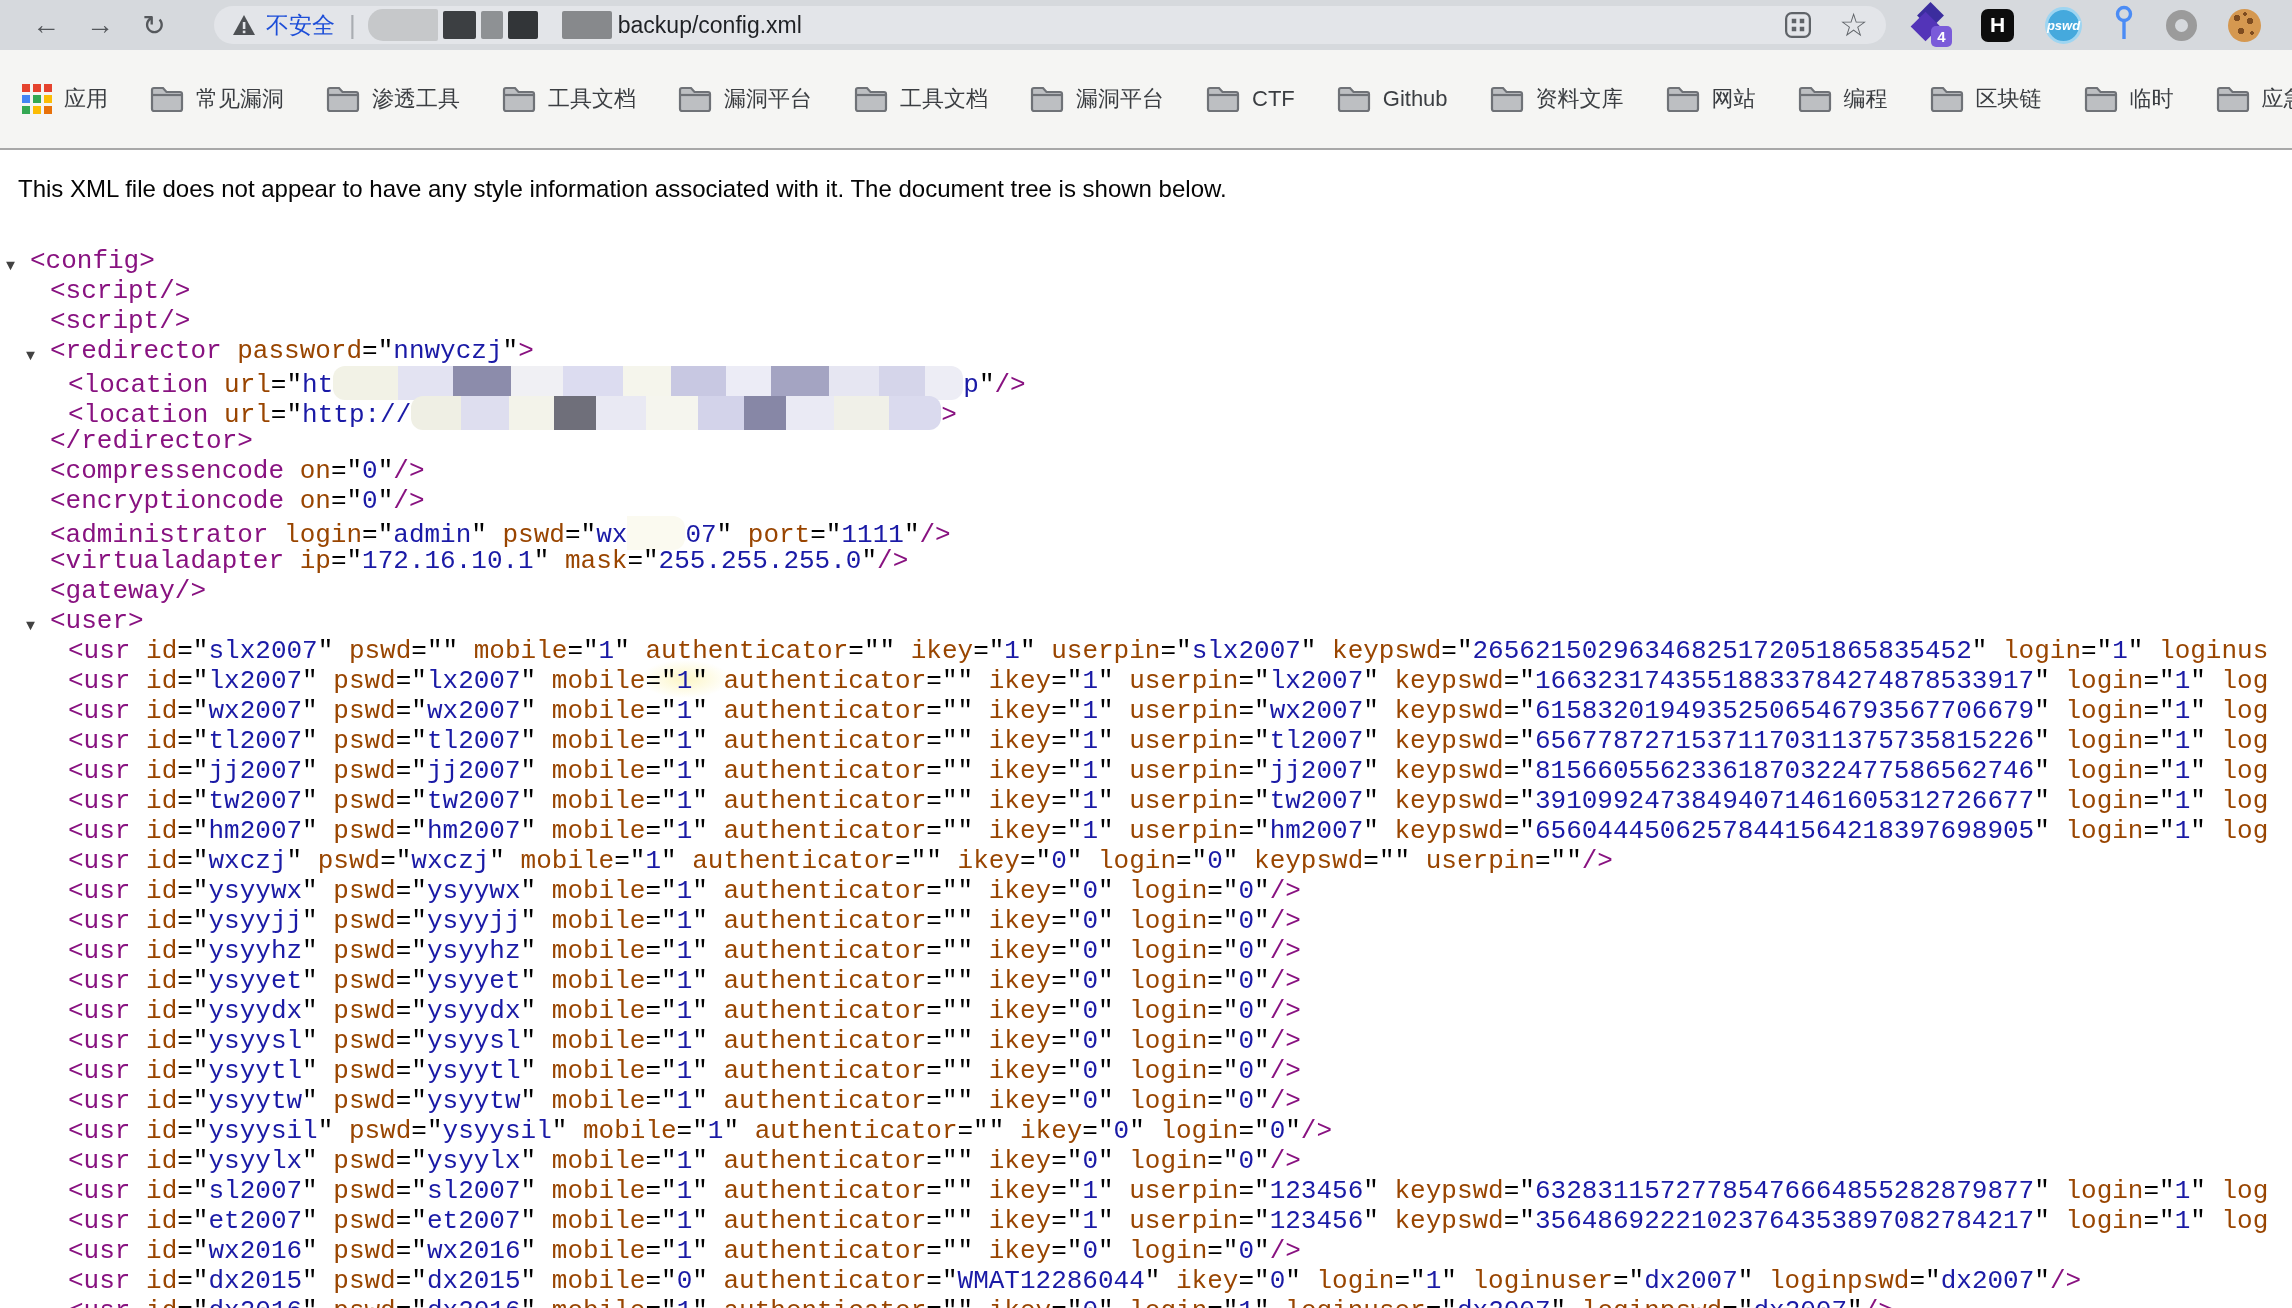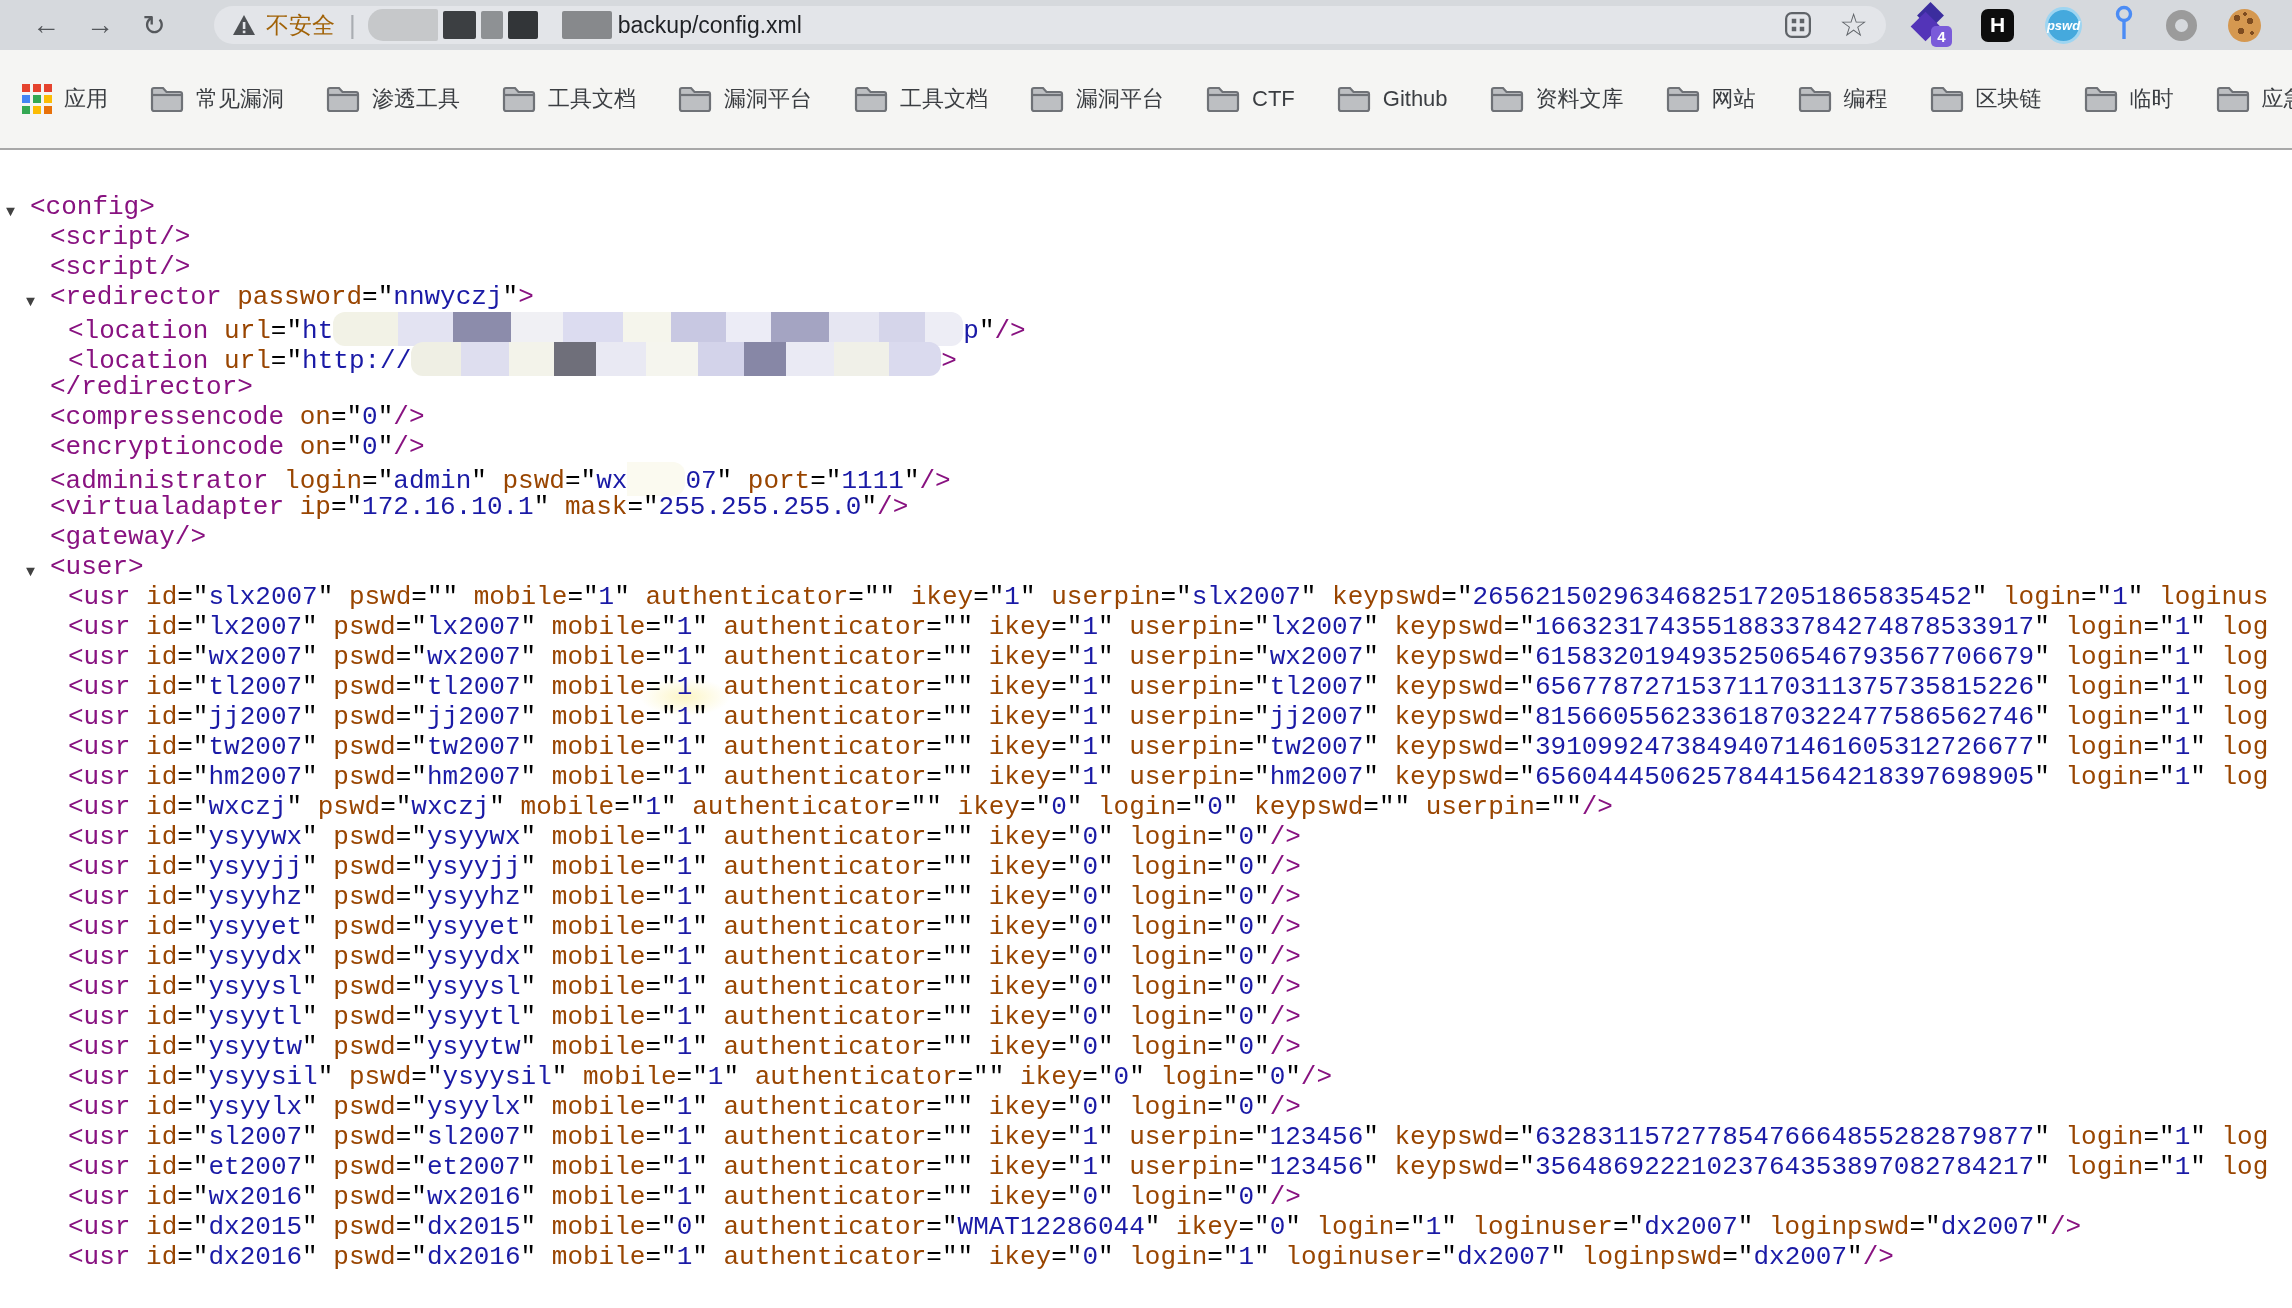--- a/index.html
+++ b/index.html
@@ -7,21 +7,21 @@
     width:2292px;height:1308px;overflow:hidden;background:#fff;
     font-family:"Liberation Sans", sans-serif;position:relative;
   }
   
   .toolbar{height:50px;background:#d6d9dd;display:flex;align-items:center;padding-left:26px;box-sizing:border-box;}
   .nav-btn{width:40px;height:40px;display:flex;align-items:center;justify-content:center;
     font-size:28px;color:#55585c;margin-right:14px;flex:none;}
   .omnibox{margin-left:26px;width:1672px;height:38px;background:#e3e5e9;border-radius:19px;
     display:flex;align-items:center;padding:0 18px;box-sizing:border-box;flex:none;}
   .sec-chip{display:flex;align-items:center;gap:10px;}
-  .sec-label{font-size:23px;color:#a16207;}
+  .sec-label{font-size:23px;color:#1d4ed8;}
   .omni-sep{color:#a9adb2;font-size:26px;margin:0 12px 0 14px;font-weight:300;}
   .url-redaction{display:flex;align-items:center;gap:5px;}
   .url-block{height:28px;display:inline-block;border-radius:2px;flex:none;}
   .url-text{font-size:23px;color:#1f2125;margin-left:6px;text-align:center;}
   .omni-spacer{flex:1;}
   .omni-icon{margin-left:26px;color:#5f6368;display:flex;align-items:center;}
   .star{font-size:32px;color:#5f6368;line-height:1;}
   .extensions{display:flex;align-items:center;gap:31px;margin-left:26px;}
   .ext{flex:none;position:relative;}
   .ext-diamond{width:38px;height:40px;}
@@ -268,14 +268,15 @@
           <path d="M2 5 a2 2 0 0 1 2-2 h9 l3.5 4 H30 a2 2 0 0 1 2 2 v15 a2 2 0 0 1 -2 2 H4 a2 2 0 0 1 -2-2 Z" fill="#bdbfc2" stroke="#6f7277" stroke-width="2.2"></path>
           <path d="M2 10 h30" stroke="#6f7277" stroke-width="2.2"></path>
         </svg>
       </span>
       <span class="bm-label">应急</span>
     </div>
   </div>
 
 <div class="page">
   <div class="smudge"></div>
+  <p class="xml-message">This XML file does not appear to have any style information associated with it. The document tree is shown below.</p>
   <div class="xml-tree" id="xml-tree"><div class="xline" style="padding-left: 30px;"><span class="arrow" style="left: 6px;">▼</span><span class="tk-t">&lt;config&gt;</span></div><div class="xline" style="padding-left: 50px;"><span class="tk-t">&lt;script/&gt;</span></div><div class="xline" style="padding-left: 50px;"><span class="tk-t">&lt;script/&gt;</span></div><div class="xline" style="padding-left: 50px;"><span class="arrow" style="left: 26px;">▼</span><span class="tk-t">&lt;redirector</span><span class="tk-p"> </span><span class="tk-a">password</span><span class="tk-p">="</span><span class="tk-v">nnwyczj</span><span class="tk-p">"</span><span class="tk-t">&gt;</span></div><div class="xline" style="padding-left: 68px;"><span class="tk-t">&lt;location</span><span class="tk-p"> </span><span class="tk-a">url</span><span class="tk-p">="</span><span class="tk-v">ht</span><span class="blur-chunk" style="width: 65px; background: rgb(242, 242, 230); border-radius: 12px 0px 0px 12px;"></span><span class="blur-chunk" style="width: 55px; background: rgb(227, 227, 242);"></span><span class="blur-chunk" style="width: 58px; background: rgb(140, 140, 171);"></span><span class="blur-chunk" style="width: 52px; background: rgb(240, 240, 244);"></span><span class="blur-chunk" style="width: 60px; background: rgb(220, 220, 240);"></span><span class="blur-chunk" style="width: 48px; background: rgb(245, 245, 236);"></span><span class="blur-chunk" style="width: 55px; background: rgb(200, 200, 226);"></span><span class="blur-chunk" style="width: 45px; background: rgb(236, 236, 246);"></span><span class="blur-chunk" style="width: 58px; background: rgb(164, 164, 194);"></span><span class="blur-chunk" style="width: 50px; background: rgb(230, 230, 242);"></span><span class="blur-chunk" style="width: 46px; background: rgb(213, 213, 234);"></span><span class="blur-chunk" style="width: 38px; background: rgb(237, 237, 245); border-radius: 0px 12px 12px 0px;"></span><span class="tk-v">p</span><span class="tk-p">"</span><span class="tk-t">/&gt;</span></div><div class="xline" style="padding-left: 68px;"><span class="tk-t">&lt;location</span><span class="tk-p"> </span><span class="tk-a">url</span><span class="tk-p">="</span><span class="tk-v">http://</span><span class="blur-chunk" style="width: 50px; background: rgb(239, 239, 228); border-radius: 12px 0px 0px 12px;"></span><span class="blur-chunk" style="width: 48px; background: rgb(222, 222, 239);"></span><span class="blur-chunk" style="width: 45px; background: rgb(243, 243, 234);"></span><span class="blur-chunk" style="width: 42px; background: rgb(111, 111, 122);"></span><span class="blur-chunk" style="width: 50px; background: rgb(233, 233, 243);"></span><span class="blur-chunk" style="width: 52px; background: rgb(245, 245, 238);"></span><span class="blur-chunk" style="width: 46px; background: rgb(211, 211, 234);"></span><span class="blur-chunk" style="width: 42px; background: rgb(135, 135, 166);"></span><span class="blur-chunk" style="width: 48px; background: rgb(234, 234, 244);"></span><span class="blur-chunk" style="width: 55px; background: rgb(240, 240, 232);"></span><span class="blur-chunk" style="width: 52px; background: rgb(218, 218, 238); border-radius: 0px 12px 12px 0px;"></span><span class="tk-t">&gt;</span></div><div class="xline" style="padding-left: 50px;"><span class="tk-t">&lt;/redirector&gt;</span></div><div class="xline" style="padding-left: 50px;"><span class="tk-t">&lt;compressencode</span><span class="tk-p"> </span><span class="tk-a">on</span><span class="tk-p">="</span><span class="tk-v">0</span><span class="tk-p">"</span><span class="tk-t">/&gt;</span></div><div class="xline" style="padding-left: 50px;"><span class="tk-t">&lt;encryptioncode</span><span class="tk-p"> </span><span class="tk-a">on</span><span class="tk-p">="</span><span class="tk-v">0</span><span class="tk-p">"</span><span class="tk-t">/&gt;</span></div><div class="xline" style="padding-left: 50px;"><span class="tk-t">&lt;administrator</span><span class="tk-p"> </span><span class="tk-a">login</span><span class="tk-p">="</span><span class="tk-v">admin</span><span class="tk-p">"</span><span class="tk-p"> </span><span class="tk-a">pswd</span><span class="tk-p">="</span><span class="tk-v">wx</span><span class="blur-chunk" style="width: 58px; background: rgb(251, 250, 240); border-radius: 0px 12px 12px 0px;"></span><span class="tk-v">07</span><span class="tk-p">"</span><span class="tk-p"> </span><span class="tk-a">port</span><span class="tk-p">="</span><span class="tk-v">1111</span><span class="tk-p">"</span><span class="tk-t">/&gt;</span></div><div class="xline" style="padding-left: 50px;"><span class="tk-t">&lt;virtualadapter</span><span class="tk-p"> </span><span class="tk-a">ip</span><span class="tk-p">="</span><span class="tk-v">172.16.10.1</span><span class="tk-p">"</span><span class="tk-p"> </span><span class="tk-a">mask</span><span class="tk-p">="</span><span class="tk-v">255.255.255.0</span><span class="tk-p">"</span><span class="tk-t">/&gt;</span></div><div class="xline" style="padding-left: 50px;"><span class="tk-t">&lt;gateway/&gt;</span></div><div class="xline" style="padding-left: 50px;"><span class="arrow" style="left: 26px;">▼</span><span class="tk-t">&lt;user&gt;</span></div><div class="xline" style="padding-left: 68px;"><span class="tk-t">&lt;usr</span><span class="tk-p"> </span><span class="tk-a">id</span><span class="tk-p">="</span><span class="tk-v">slx2007</span><span class="tk-p">"</span><span class="tk-p"> </span><span class="tk-a">pswd</span><span class="tk-p">="</span><span class="tk-v"></span><span class="tk-p">"</span><span class="tk-p"> </span><span class="tk-a">mobile</span><span class="tk-p">="</span><span class="tk-v">1</span><span class="tk-p">"</span><span class="tk-p"> </span><span class="tk-a">authenticator</span><span class="tk-p">="</span><span class="tk-v"></span><span class="tk-p">"</span><span class="tk-p"> </span><span class="tk-a">ikey</span><span class="tk-p">="</span><span class="tk-v">1</span><span class="tk-p">"</span><span class="tk-p"> </span><span class="tk-a">userpin</span><span class="tk-p">="</span><span class="tk-v">slx2007</span><span class="tk-p">"</span><span class="tk-p"> </span><span class="tk-a">keypswd</span><span class="tk-p">="</span><span class="tk-v">26562150296346825172051865835452</span><span class="tk-p">"</span><span class="tk-p"> </span><span class="tk-a">login</span><span class="tk-p">="</span><span class="tk-v">1</span><span class="tk-p">"</span><span class="tk-p"> </span><span class="tk-a">loginus</span></div><div class="xline" style="padding-left: 68px;"><span class="tk-t">&lt;usr</span><span class="tk-p"> </span><span class="tk-a">id</span><span class="tk-p">="</span><span class="tk-v">lx2007</span><span class="tk-p">"</span><span class="tk-p"> </span><span class="tk-a">pswd</span><span class="tk-p">="</span><span class="tk-v">lx2007</span><span class="tk-p">"</span><span class="tk-p"> </span><span class="tk-a">mobile</span><span class="tk-p">="</span><span class="tk-v">1</span><span class="tk-p">"</span><span class="tk-p"> </span><span class="tk-a">authenticator</span><span class="tk-p">="</span><span class="tk-v"></span><span class="tk-p">"</span><span class="tk-p"> </span><span class="tk-a">ikey</span><span class="tk-p">="</span><span class="tk-v">1</span><span class="tk-p">"</span><span class="tk-p"> </span><span class="tk-a">userpin</span><span class="tk-p">="</span><span class="tk-v">lx2007</span><span class="tk-p">"</span><span class="tk-p"> </span><span class="tk-a">keypswd</span><span class="tk-p">="</span><span class="tk-v">16632317435518833784274878533917</span><span class="tk-p">"</span><span class="tk-p"> </span><span class="tk-a">login</span><span class="tk-p">="</span><span class="tk-v">1</span><span class="tk-p">"</span><span class="tk-p"> </span><span class="tk-a">log</span></div><div class="xline" style="padding-left: 68px;"><span class="tk-t">&lt;usr</span><span class="tk-p"> </span><span class="tk-a">id</span><span class="tk-p">="</span><span class="tk-v">wx2007</span><span class="tk-p">"</span><span class="tk-p"> </span><span class="tk-a">pswd</span><span class="tk-p">="</span><span class="tk-v">wx2007</span><span class="tk-p">"</span><span class="tk-p"> </span><span class="tk-a">mobile</span><span class="tk-p">="</span><span class="tk-v">1</span><span class="tk-p">"</span><span class="tk-p"> </span><span class="tk-a">authenticator</span><span class="tk-p">="</span><span class="tk-v"></span><span class="tk-p">"</span><span class="tk-p"> </span><span class="tk-a">ikey</span><span class="tk-p">="</span><span class="tk-v">1</span><span class="tk-p">"</span><span class="tk-p"> </span><span class="tk-a">userpin</span><span class="tk-p">="</span><span class="tk-v">wx2007</span><span class="tk-p">"</span><span class="tk-p"> </span><span class="tk-a">keypswd</span><span class="tk-p">="</span><span class="tk-v">61583201949352506546793567706679</span><span class="tk-p">"</span><span class="tk-p"> </span><span class="tk-a">login</span><span class="tk-p">="</span><span class="tk-v">1</span><span class="tk-p">"</span><span class="tk-p"> </span><span class="tk-a">log</span></div><div class="xline" style="padding-left: 68px;"><span class="tk-t">&lt;usr</span><span class="tk-p"> </span><span class="tk-a">id</span><span class="tk-p">="</span><span class="tk-v">tl2007</span><span class="tk-p">"</span><span class="tk-p"> </span><span class="tk-a">pswd</span><span class="tk-p">="</span><span class="tk-v">tl2007</span><span class="tk-p">"</span><span class="tk-p"> </span><span class="tk-a">mobile</span><span class="tk-p">="</span><span class="tk-v">1</span><span class="tk-p">"</span><span class="tk-p"> </span><span class="tk-a">authenticator</span><span class="tk-p">="</span><span class="tk-v"></span><span class="tk-p">"</span><span class="tk-p"> </span><span class="tk-a">ikey</span><span class="tk-p">="</span><span class="tk-v">1</span><span class="tk-p">"</span><span class="tk-p"> </span><span class="tk-a">userpin</span><span class="tk-p">="</span><span class="tk-v">tl2007</span><span class="tk-p">"</span><span class="tk-p"> </span><span class="tk-a">keypswd</span><span class="tk-p">="</span><span class="tk-v">65677872715371170311375735815226</span><span class="tk-p">"</span><span class="tk-p"> </span><span class="tk-a">login</span><span class="tk-p">="</span><span class="tk-v">1</span><span class="tk-p">"</span><span class="tk-p"> </span><span class="tk-a">log</span></div><div class="xline" style="padding-left: 68px;"><span class="tk-t">&lt;usr</span><span class="tk-p"> </span><span class="tk-a">id</span><span class="tk-p">="</span><span class="tk-v">jj2007</span><span class="tk-p">"</span><span class="tk-p"> </span><span class="tk-a">pswd</span><span class="tk-p">="</span><span class="tk-v">jj2007</span><span class="tk-p">"</span><span class="tk-p"> </span><span class="tk-a">mobile</span><span class="tk-p">="</span><span class="tk-v">1</span><span class="tk-p">"</span><span class="tk-p"> </span><span class="tk-a">authenticator</span><span class="tk-p">="</span><span class="tk-v"></span><span class="tk-p">"</span><span class="tk-p"> </span><span class="tk-a">ikey</span><span class="tk-p">="</span><span class="tk-v">1</span><span class="tk-p">"</span><span class="tk-p"> </span><span class="tk-a">userpin</span><span class="tk-p">="</span><span class="tk-v">jj2007</span><span class="tk-p">"</span><span class="tk-p"> </span><span class="tk-a">keypswd</span><span class="tk-p">="</span><span class="tk-v">81566055623361870322477586562746</span><span class="tk-p">"</span><span class="tk-p"> </span><span class="tk-a">login</span><span class="tk-p">="</span><span class="tk-v">1</span><span class="tk-p">"</span><span class="tk-p"> </span><span class="tk-a">log</span></div><div class="xline" style="padding-left: 68px;"><span class="tk-t">&lt;usr</span><span class="tk-p"> </span><span class="tk-a">id</span><span class="tk-p">="</span><span class="tk-v">tw2007</span><span class="tk-p">"</span><span class="tk-p"> </span><span class="tk-a">pswd</span><span class="tk-p">="</span><span class="tk-v">tw2007</span><span class="tk-p">"</span><span class="tk-p"> </span><span class="tk-a">mobile</span><span class="tk-p">="</span><span class="tk-v">1</span><span class="tk-p">"</span><span class="tk-p"> </span><span class="tk-a">authenticator</span><span class="tk-p">="</span><span class="tk-v"></span><span class="tk-p">"</span><span class="tk-p"> </span><span class="tk-a">ikey</span><span class="tk-p">="</span><span class="tk-v">1</span><span class="tk-p">"</span><span class="tk-p"> </span><span class="tk-a">userpin</span><span class="tk-p">="</span><span class="tk-v">tw2007</span><span class="tk-p">"</span><span class="tk-p"> </span><span class="tk-a">keypswd</span><span class="tk-p">="</span><span class="tk-v">39109924738494071461605312726677</span><span class="tk-p">"</span><span class="tk-p"> </span><span class="tk-a">login</span><span class="tk-p">="</span><span class="tk-v">1</span><span class="tk-p">"</span><span class="tk-p"> </span><span class="tk-a">log</span></div><div class="xline" style="padding-left: 68px;"><span class="tk-t">&lt;usr</span><span class="tk-p"> </span><span class="tk-a">id</span><span class="tk-p">="</span><span class="tk-v">hm2007</span><span class="tk-p">"</span><span class="tk-p"> </span><span class="tk-a">pswd</span><span class="tk-p">="</span><span class="tk-v">hm2007</span><span class="tk-p">"</span><span class="tk-p"> </span><span class="tk-a">mobile</span><span class="tk-p">="</span><span class="tk-v">1</span><span class="tk-p">"</span><span class="tk-p"> </span><span class="tk-a">authenticator</span><span class="tk-p">="</span><span class="tk-v"></span><span class="tk-p">"</span><span class="tk-p"> </span><span class="tk-a">ikey</span><span class="tk-p">="</span><span class="tk-v">1</span><span class="tk-p">"</span><span class="tk-p"> </span><span class="tk-a">userpin</span><span class="tk-p">="</span><span class="tk-v">hm2007</span><span class="tk-p">"</span><span class="tk-p"> </span><span class="tk-a">keypswd</span><span class="tk-p">="</span><span class="tk-v">65604445062578441564218397698905</span><span class="tk-p">"</span><span class="tk-p"> </span><span class="tk-a">login</span><span class="tk-p">="</span><span class="tk-v">1</span><span class="tk-p">"</span><span class="tk-p"> </span><span class="tk-a">log</span></div><div class="xline" style="padding-left: 68px;"><span class="tk-t">&lt;usr</span><span class="tk-p"> </span><span class="tk-a">id</span><span class="tk-p">="</span><span class="tk-v">wxczj</span><span class="tk-p">"</span><span class="tk-p"> </span><span class="tk-a">pswd</span><span class="tk-p">="</span><span class="tk-v">wxczj</span><span class="tk-p">"</span><span class="tk-p"> </span><span class="tk-a">mobile</span><span class="tk-p">="</span><span class="tk-v">1</span><span class="tk-p">"</span><span class="tk-p"> </span><span class="tk-a">authenticator</span><span class="tk-p">="</span><span class="tk-v"></span><span class="tk-p">"</span><span class="tk-p"> </span><span class="tk-a">ikey</span><span class="tk-p">="</span><span class="tk-v">0</span><span class="tk-p">"</span><span class="tk-p"> </span><span class="tk-a">login</span><span class="tk-p">="</span><span class="tk-v">0</span><span class="tk-p">"</span><span class="tk-p"> </span><span class="tk-a">keypswd</span><span class="tk-p">="</span><span class="tk-v"></span><span class="tk-p">"</span><span class="tk-p"> </span><span class="tk-a">userpin</span><span class="tk-p">="</span><span class="tk-v"></span><span class="tk-p">"</span><span class="tk-t">/&gt;</span></div><div class="xline" style="padding-left: 68px;"><span class="tk-t">&lt;usr</span><span class="tk-p"> </span><span class="tk-a">id</span><span class="tk-p">="</span><span class="tk-v">ysyywx</span><span class="tk-p">"</span><span class="tk-p"> </span><span class="tk-a">pswd</span><span class="tk-p">="</span><span class="tk-v">ysyywx</span><span class="tk-p">"</span><span class="tk-p"> </span><span class="tk-a">mobile</span><span class="tk-p">="</span><span class="tk-v">1</span><span class="tk-p">"</span><span class="tk-p"> </span><span class="tk-a">authenticator</span><span class="tk-p">="</span><span class="tk-v"></span><span class="tk-p">"</span><span class="tk-p"> </span><span class="tk-a">ikey</span><span class="tk-p">="</span><span class="tk-v">0</span><span class="tk-p">"</span><span class="tk-p"> </span><span class="tk-a">login</span><span class="tk-p">="</span><span class="tk-v">0</span><span class="tk-p">"</span><span class="tk-t">/&gt;</span></div><div class="xline" style="padding-left: 68px;"><span class="tk-t">&lt;usr</span><span class="tk-p"> </span><span class="tk-a">id</span><span class="tk-p">="</span><span class="tk-v">ysyyjj</span><span class="tk-p">"</span><span class="tk-p"> </span><span class="tk-a">pswd</span><span class="tk-p">="</span><span class="tk-v">ysyyjj</span><span class="tk-p">"</span><span class="tk-p"> </span><span class="tk-a">mobile</span><span class="tk-p">="</span><span class="tk-v">1</span><span class="tk-p">"</span><span class="tk-p"> </span><span class="tk-a">authenticator</span><span class="tk-p">="</span><span class="tk-v"></span><span class="tk-p">"</span><span class="tk-p"> </span><span class="tk-a">ikey</span><span class="tk-p">="</span><span class="tk-v">0</span><span class="tk-p">"</span><span class="tk-p"> </span><span class="tk-a">login</span><span class="tk-p">="</span><span class="tk-v">0</span><span class="tk-p">"</span><span class="tk-t">/&gt;</span></div><div class="xline" style="padding-left: 68px;"><span class="tk-t">&lt;usr</span><span class="tk-p"> </span><span class="tk-a">id</span><span class="tk-p">="</span><span class="tk-v">ysyyhz</span><span class="tk-p">"</span><span class="tk-p"> </span><span class="tk-a">pswd</span><span class="tk-p">="</span><span class="tk-v">ysyyhz</span><span class="tk-p">"</span><span class="tk-p"> </span><span class="tk-a">mobile</span><span class="tk-p">="</span><span class="tk-v">1</span><span class="tk-p">"</span><span class="tk-p"> </span><span class="tk-a">authenticator</span><span class="tk-p">="</span><span class="tk-v"></span><span class="tk-p">"</span><span class="tk-p"> </span><span class="tk-a">ikey</span><span class="tk-p">="</span><span class="tk-v">0</span><span class="tk-p">"</span><span class="tk-p"> </span><span class="tk-a">login</span><span class="tk-p">="</span><span class="tk-v">0</span><span class="tk-p">"</span><span class="tk-t">/&gt;</span></div><div class="xline" style="padding-left: 68px;"><span class="tk-t">&lt;usr</span><span class="tk-p"> </span><span class="tk-a">id</span><span class="tk-p">="</span><span class="tk-v">ysyyet</span><span class="tk-p">"</span><span class="tk-p"> </span><span class="tk-a">pswd</span><span class="tk-p">="</span><span class="tk-v">ysyyet</span><span class="tk-p">"</span><span class="tk-p"> </span><span class="tk-a">mobile</span><span class="tk-p">="</span><span class="tk-v">1</span><span class="tk-p">"</span><span class="tk-p"> </span><span class="tk-a">authenticator</span><span class="tk-p">="</span><span class="tk-v"></span><span class="tk-p">"</span><span class="tk-p"> </span><span class="tk-a">ikey</span><span class="tk-p">="</span><span class="tk-v">0</span><span class="tk-p">"</span><span class="tk-p"> </span><span class="tk-a">login</span><span class="tk-p">="</span><span class="tk-v">0</span><span class="tk-p">"</span><span class="tk-t">/&gt;</span></div><div class="xline" style="padding-left: 68px;"><span class="tk-t">&lt;usr</span><span class="tk-p"> </span><span class="tk-a">id</span><span class="tk-p">="</span><span class="tk-v">ysyydx</span><span class="tk-p">"</span><span class="tk-p"> </span><span class="tk-a">pswd</span><span class="tk-p">="</span><span class="tk-v">ysyydx</span><span class="tk-p">"</span><span class="tk-p"> </span><span class="tk-a">mobile</span><span class="tk-p">="</span><span class="tk-v">1</span><span class="tk-p">"</span><span class="tk-p"> </span><span class="tk-a">authenticator</span><span class="tk-p">="</span><span class="tk-v"></span><span class="tk-p">"</span><span class="tk-p"> </span><span class="tk-a">ikey</span><span class="tk-p">="</span><span class="tk-v">0</span><span class="tk-p">"</span><span class="tk-p"> </span><span class="tk-a">login</span><span class="tk-p">="</span><span class="tk-v">0</span><span class="tk-p">"</span><span class="tk-t">/&gt;</span></div><div class="xline" style="padding-left: 68px;"><span class="tk-t">&lt;usr</span><span class="tk-p"> </span><span class="tk-a">id</span><span class="tk-p">="</span><span class="tk-v">ysyysl</span><span class="tk-p">"</span><span class="tk-p"> </span><span class="tk-a">pswd</span><span class="tk-p">="</span><span class="tk-v">ysyysl</span><span class="tk-p">"</span><span class="tk-p"> </span><span class="tk-a">mobile</span><span class="tk-p">="</span><span class="tk-v">1</span><span class="tk-p">"</span><span class="tk-p"> </span><span class="tk-a">authenticator</span><span class="tk-p">="</span><span class="tk-v"></span><span class="tk-p">"</span><span class="tk-p"> </span><span class="tk-a">ikey</span><span class="tk-p">="</span><span class="tk-v">0</span><span class="tk-p">"</span><span class="tk-p"> </span><span class="tk-a">login</span><span class="tk-p">="</span><span class="tk-v">0</span><span class="tk-p">"</span><span class="tk-t">/&gt;</span></div><div class="xline" style="padding-left: 68px;"><span class="tk-t">&lt;usr</span><span class="tk-p"> </span><span class="tk-a">id</span><span class="tk-p">="</span><span class="tk-v">ysyytl</span><span class="tk-p">"</span><span class="tk-p"> </span><span class="tk-a">pswd</span><span class="tk-p">="</span><span class="tk-v">ysyytl</span><span class="tk-p">"</span><span class="tk-p"> </span><span class="tk-a">mobile</span><span class="tk-p">="</span><span class="tk-v">1</span><span class="tk-p">"</span><span class="tk-p"> </span><span class="tk-a">authenticator</span><span class="tk-p">="</span><span class="tk-v"></span><span class="tk-p">"</span><span class="tk-p"> </span><span class="tk-a">ikey</span><span class="tk-p">="</span><span class="tk-v">0</span><span class="tk-p">"</span><span class="tk-p"> </span><span class="tk-a">login</span><span class="tk-p">="</span><span class="tk-v">0</span><span class="tk-p">"</span><span class="tk-t">/&gt;</span></div><div class="xline" style="padding-left: 68px;"><span class="tk-t">&lt;usr</span><span class="tk-p"> </span><span class="tk-a">id</span><span class="tk-p">="</span><span class="tk-v">ysyytw</span><span class="tk-p">"</span><span class="tk-p"> </span><span class="tk-a">pswd</span><span class="tk-p">="</span><span class="tk-v">ysyytw</span><span class="tk-p">"</span><span class="tk-p"> </span><span class="tk-a">mobile</span><span class="tk-p">="</span><span class="tk-v">1</span><span class="tk-p">"</span><span class="tk-p"> </span><span class="tk-a">authenticator</span><span class="tk-p">="</span><span class="tk-v"></span><span class="tk-p">"</span><span class="tk-p"> </span><span class="tk-a">ikey</span><span class="tk-p">="</span><span class="tk-v">0</span><span class="tk-p">"</span><span class="tk-p"> </span><span class="tk-a">login</span><span class="tk-p">="</span><span class="tk-v">0</span><span class="tk-p">"</span><span class="tk-t">/&gt;</span></div><div class="xline" style="padding-left: 68px;"><span class="tk-t">&lt;usr</span><span class="tk-p"> </span><span class="tk-a">id</span><span class="tk-p">="</span><span class="tk-v">ysyysil</span><span class="tk-p">"</span><span class="tk-p"> </span><span class="tk-a">pswd</span><span class="tk-p">="</span><span class="tk-v">ysyysil</span><span class="tk-p">"</span><span class="tk-p"> </span><span class="tk-a">mobile</span><span class="tk-p">="</span><span class="tk-v">1</span><span class="tk-p">"</span><span class="tk-p"> </span><span class="tk-a">authenticator</span><span class="tk-p">="</span><span class="tk-v"></span><span class="tk-p">"</span><span class="tk-p"> </span><span class="tk-a">ikey</span><span class="tk-p">="</span><span class="tk-v">0</span><span class="tk-p">"</span><span class="tk-p"> </span><span class="tk-a">login</span><span class="tk-p">="</span><span class="tk-v">0</span><span class="tk-p">"</span><span class="tk-t">/&gt;</span></div><div class="xline" style="padding-left: 68px;"><span class="tk-t">&lt;usr</span><span class="tk-p"> </span><span class="tk-a">id</span><span class="tk-p">="</span><span class="tk-v">ysyylx</span><span class="tk-p">"</span><span class="tk-p"> </span><span class="tk-a">pswd</span><span class="tk-p">="</span><span class="tk-v">ysyylx</span><span class="tk-p">"</span><span class="tk-p"> </span><span class="tk-a">mobile</span><span class="tk-p">="</span><span class="tk-v">1</span><span class="tk-p">"</span><span class="tk-p"> </span><span class="tk-a">authenticator</span><span class="tk-p">="</span><span class="tk-v"></span><span class="tk-p">"</span><span class="tk-p"> </span><span class="tk-a">ikey</span><span class="tk-p">="</span><span class="tk-v">0</span><span class="tk-p">"</span><span class="tk-p"> </span><span class="tk-a">login</span><span class="tk-p">="</span><span class="tk-v">0</span><span class="tk-p">"</span><span class="tk-t">/&gt;</span></div><div class="xline" style="padding-left: 68px;"><span class="tk-t">&lt;usr</span><span class="tk-p"> </span><span class="tk-a">id</span><span class="tk-p">="</span><span class="tk-v">sl2007</span><span class="tk-p">"</span><span class="tk-p"> </span><span class="tk-a">pswd</span><span class="tk-p">="</span><span class="tk-v">sl2007</span><span class="tk-p">"</span><span class="tk-p"> </span><span class="tk-a">mobile</span><span class="tk-p">="</span><span class="tk-v">1</span><span class="tk-p">"</span><span class="tk-p"> </span><span class="tk-a">authenticator</span><span class="tk-p">="</span><span class="tk-v"></span><span class="tk-p">"</span><span class="tk-p"> </span><span class="tk-a">ikey</span><span class="tk-p">="</span><span class="tk-v">1</span><span class="tk-p">"</span><span class="tk-p"> </span><span class="tk-a">userpin</span><span class="tk-p">="</span><span class="tk-v">123456</span><span class="tk-p">"</span><span class="tk-p"> </span><span class="tk-a">keypswd</span><span class="tk-p">="</span><span class="tk-v">63283115727785476664855282879877</span><span class="tk-p">"</span><span class="tk-p"> </span><span class="tk-a">login</span><span class="tk-p">="</span><span class="tk-v">1</span><span class="tk-p">"</span><span class="tk-p"> </span><span class="tk-a">log</span></div><div class="xline" style="padding-left: 68px;"><span class="tk-t">&lt;usr</span><span class="tk-p"> </span><span class="tk-a">id</span><span class="tk-p">="</span><span class="tk-v">et2007</span><span class="tk-p">"</span><span class="tk-p"> </span><span class="tk-a">pswd</span><span class="tk-p">="</span><span class="tk-v">et2007</span><span class="tk-p">"</span><span class="tk-p"> </span><span class="tk-a">mobile</span><span class="tk-p">="</span><span class="tk-v">1</span><span class="tk-p">"</span><span class="tk-p"> </span><span class="tk-a">authenticator</span><span class="tk-p">="</span><span class="tk-v"></span><span class="tk-p">"</span><span class="tk-p"> </span><span class="tk-a">ikey</span><span class="tk-p">="</span><span class="tk-v">1</span><span class="tk-p">"</span><span class="tk-p"> </span><span class="tk-a">userpin</span><span class="tk-p">="</span><span class="tk-v">123456</span><span class="tk-p">"</span><span class="tk-p"> </span><span class="tk-a">keypswd</span><span class="tk-p">="</span><span class="tk-v">35648692221023764353897082784217</span><span class="tk-p">"</span><span class="tk-p"> </span><span class="tk-a">login</span><span class="tk-p">="</span><span class="tk-v">1</span><span class="tk-p">"</span><span class="tk-p"> </span><span class="tk-a">log</span></div><div class="xline" style="padding-left: 68px;"><span class="tk-t">&lt;usr</span><span class="tk-p"> </span><span class="tk-a">id</span><span class="tk-p">="</span><span class="tk-v">wx2016</span><span class="tk-p">"</span><span class="tk-p"> </span><span class="tk-a">pswd</span><span class="tk-p">="</span><span class="tk-v">wx2016</span><span class="tk-p">"</span><span class="tk-p"> </span><span class="tk-a">mobile</span><span class="tk-p">="</span><span class="tk-v">1</span><span class="tk-p">"</span><span class="tk-p"> </span><span class="tk-a">authenticator</span><span class="tk-p">="</span><span class="tk-v"></span><span class="tk-p">"</span><span class="tk-p"> </span><span class="tk-a">ikey</span><span class="tk-p">="</span><span class="tk-v">0</span><span class="tk-p">"</span><span class="tk-p"> </span><span class="tk-a">login</span><span class="tk-p">="</span><span class="tk-v">0</span><span class="tk-p">"</span><span class="tk-t">/&gt;</span></div><div class="xline" style="padding-left: 68px;"><span class="tk-t">&lt;usr</span><span class="tk-p"> </span><span class="tk-a">id</span><span class="tk-p">="</span><span class="tk-v">dx2015</span><span class="tk-p">"</span><span class="tk-p"> </span><span class="tk-a">pswd</span><span class="tk-p">="</span><span class="tk-v">dx2015</span><span class="tk-p">"</span><span class="tk-p"> </span><span class="tk-a">mobile</span><span class="tk-p">="</span><span class="tk-v">0</span><span class="tk-p">"</span><span class="tk-p"> </span><span class="tk-a">authenticator</span><span class="tk-p">="</span><span class="tk-v">WMAT12286044</span><span class="tk-p">"</span><span class="tk-p"> </span><span class="tk-a">ikey</span><span class="tk-p">="</span><span class="tk-v">0</span><span class="tk-p">"</span><span class="tk-p"> </span><span class="tk-a">login</span><span class="tk-p">="</span><span class="tk-v">1</span><span class="tk-p">"</span><span class="tk-p"> </span><span class="tk-a">loginuser</span><span class="tk-p">="</span><span class="tk-v">dx2007</span><span class="tk-p">"</span><span class="tk-p"> </span><span class="tk-a">loginpswd</span><span class="tk-p">="</span><span class="tk-v">dx2007</span><span class="tk-p">"</span><span class="tk-t">/&gt;</span></div><div class="xline" style="padding-left: 68px;"><span class="tk-t">&lt;usr</span><span class="tk-p"> </span><span class="tk-a">id</span><span class="tk-p">="</span><span class="tk-v">dx2016</span><span class="tk-p">"</span><span class="tk-p"> </span><span class="tk-a">pswd</span><span class="tk-p">="</span><span class="tk-v">dx2016</span><span class="tk-p">"</span><span class="tk-p"> </span><span class="tk-a">mobile</span><span class="tk-p">="</span><span class="tk-v">1</span><span class="tk-p">"</span><span class="tk-p"> </span><span class="tk-a">authenticator</span><span class="tk-p">="</span><span class="tk-v"></span><span class="tk-p">"</span><span class="tk-p"> </span><span class="tk-a">ikey</span><span class="tk-p">="</span><span class="tk-v">0</span><span class="tk-p">"</span><span class="tk-p"> </span><span class="tk-a">login</span><span class="tk-p">="</span><span class="tk-v">1</span><span class="tk-p">"</span><span class="tk-p"> </span><span class="tk-a">loginuser</span><span class="tk-p">="</span><span class="tk-v">dx2007</span><span class="tk-p">"</span><span class="tk-p"> </span><span class="tk-a">loginpswd</span><span class="tk-p">="</span><span class="tk-v">dx2007</span><span class="tk-p">"</span><span class="tk-t">/&gt;</span></div></div>
 </div>
 
 </body></html>

